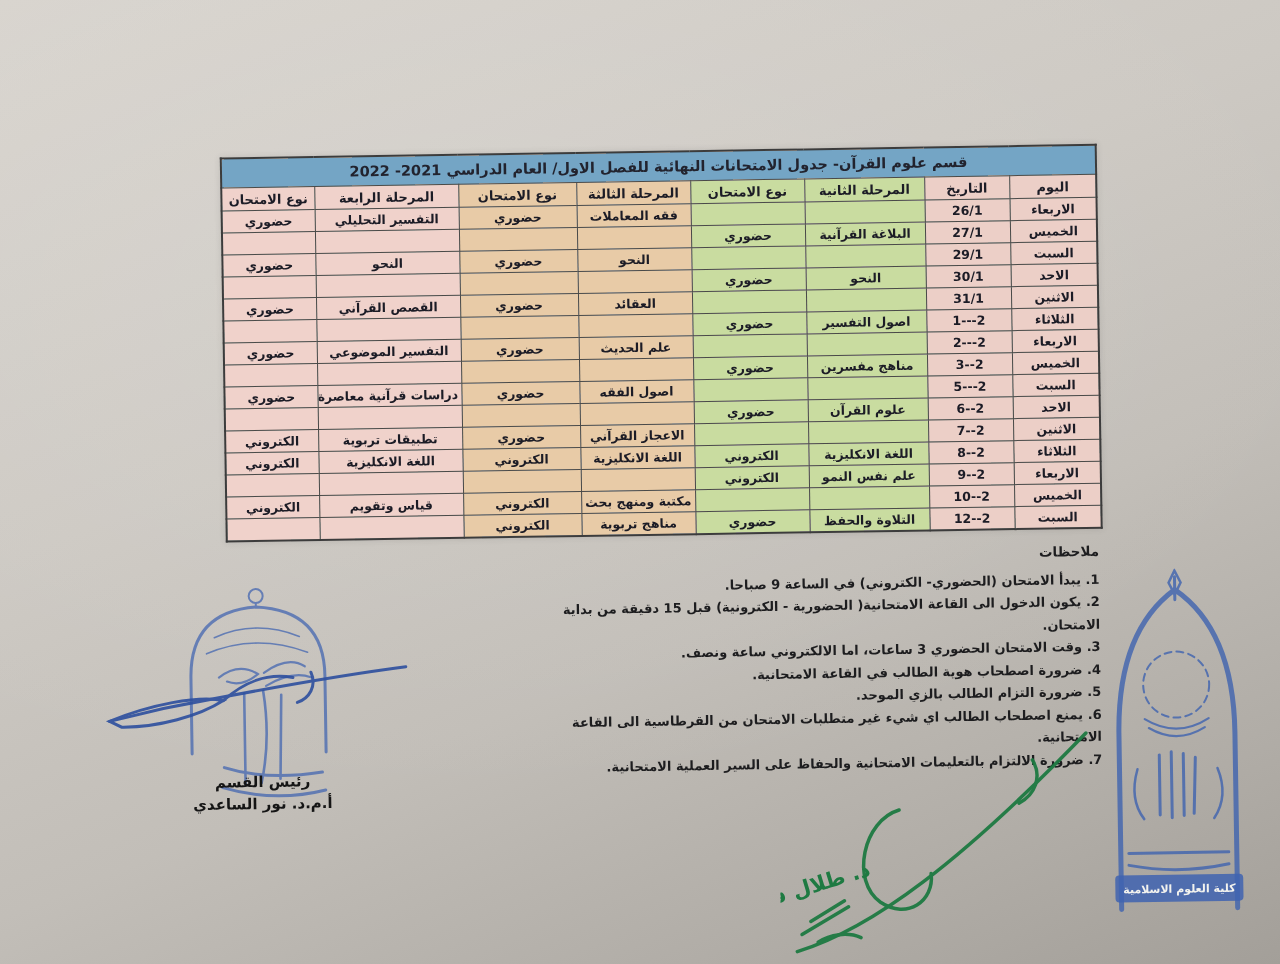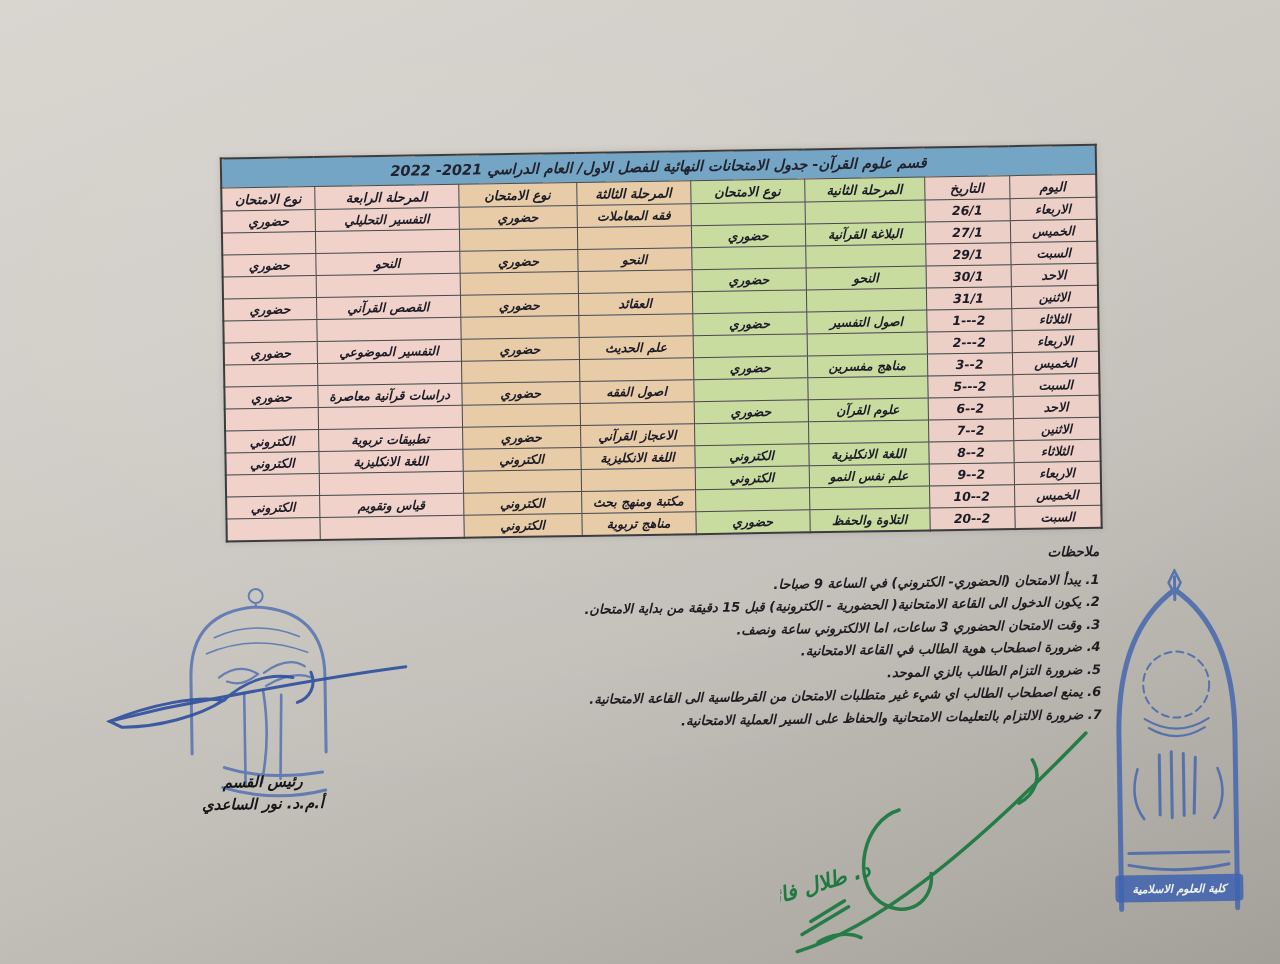--- a/index.html
+++ b/index.html
@@ -5,21 +5,20 @@
   html,body{margin:0;padding:0;}
   body{
     width:1280px;height:964px;overflow:hidden;
     font-family:"DejaVu Sans",sans-serif;
   }
   .photo{
     position:relative;width:1280px;height:964px;
     background:
       radial-gradient(120% 90% at 35% 30%, rgba(255,255,255,0.10), rgba(0,0,0,0) 60%),
       linear-gradient(158deg,#d8d4ce 0%,#cdc9c3 38%,#c2beb8 62%,#b0aca6 85%,#a39f99 100%);
-    font-style: italic;
   }
   .tilt{
     position:absolute;inset:0;
     transform:rotate(-0.9deg);
     transform-origin:640px 360px;
   }
   
   .sched{
     position:absolute;left:223px;top:151px;
     border-collapse:collapse;
@@ -244,21 +243,21 @@
         <td class="c-date">10--2</td>
         <td class="c-s2"></td>
         <td class="c-t2"></td>
         <td class="c-s3">مكتبة ومنهج بحث</td>
         <td class="c-t3">الكتروني</td>
         <td class="c-s4">قياس وتقويم</td>
         <td class="c-t4">الكتروني</td>
       </tr>
           <tr>
         <td class="c-day">السبت</td>
-        <td class="c-date">20--2</td>
+        <td class="c-date">12--2</td>
         <td class="c-s2">التلاوة والحفظ</td>
         <td class="c-t2">حضوري</td>
         <td class="c-s3">مناهج تربوية</td>
         <td class="c-t3">الكتروني</td>
         <td class="c-s4"></td>
         <td class="c-t4"></td>
       </tr>
         </tbody>
     </table>
 

